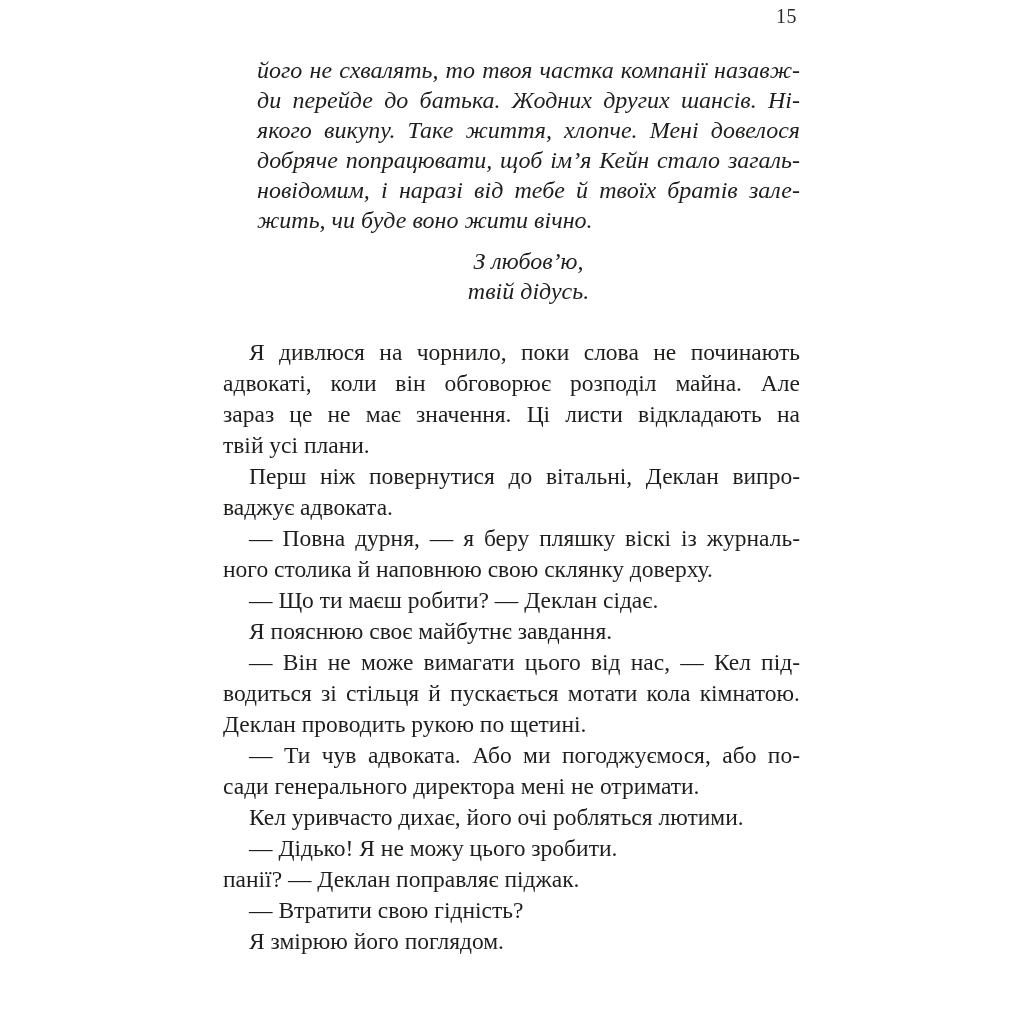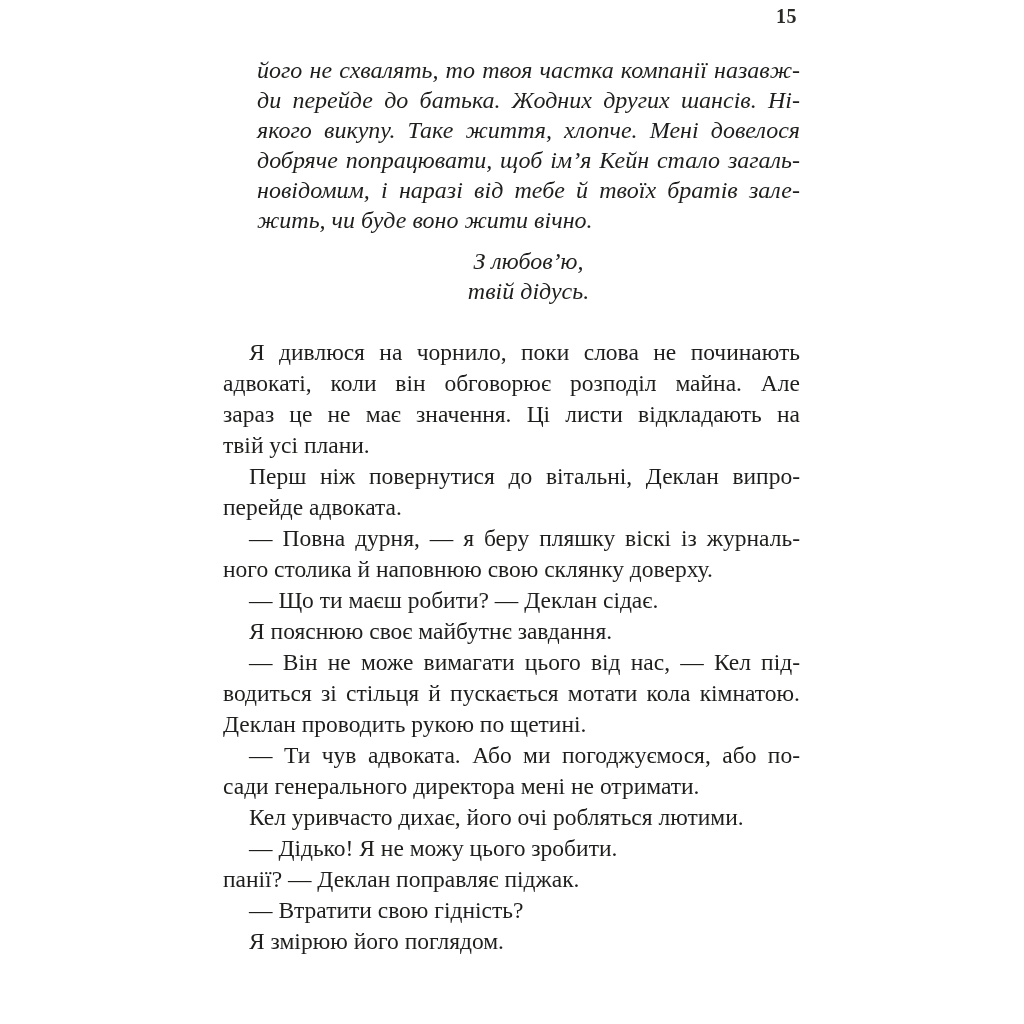--- a/index.html
+++ b/index.html
@@ -14,21 +14,20 @@
   }
   .pagenum {
     position: absolute;
     top: 5px;
     left: 223px;
     width: 574px;
     text-align: right;
     font-size: 20px;
     letter-spacing: 0.5px;
     color: #2a2a28;
-    font-weight: bold;
   }
   .letter {
     position: absolute;
     top: 55px;
     left: 257px;
     width: 543px;
     font-style: italic;
     font-size: 24px;
     line-height: 30px;
   }
@@ -76,21 +75,21 @@
       <div class="line">З любов’ю,</div>
       <div class="line">твій дідусь.</div>
     </div>
 
   <div class="bodytext">
       <div class="line j ind">Я дивлюся на чорнило, поки слова не починають</div>
       <div class="line j">адвокаті, коли він обговорює розподіл майна. Але</div>
       <div class="line j">зараз це не має значення. Ці листи відкладають на</div>
       <div class="line">твій усі плани.</div>
       <div class="line j ind">Перш ніж повернутися до вітальні, Деклан випро-</div>
-      <div class="line">перейде адвоката.</div>
+      <div class="line">ваджує адвоката.</div>
       <div class="line j ind">— Повна дурня, — я беру пляшку віскі із журналь-</div>
       <div class="line">ного столика й наповнюю свою склянку доверху.</div>
       <div class="line ind">— Що ти маєш робити? — Деклан сідає.</div>
       <div class="line ind">Я пояснюю своє майбутнє завдання.</div>
       <div class="line j ind">— Він не може вимагати цього від нас, — Кел під-</div>
       <div class="line j">водиться зі стільця й пускається мотати кола кімнатою.</div>
       <div class="line">Деклан проводить рукою по щетині.</div>
       <div class="line j ind">— Ти чув адвоката. Або ми погоджуємося, або по-</div>
       <div class="line">сади генерального директора мені не отримати.</div>
       <div class="line ind">Кел уривчасто дихає, його очі робляться лютими.</div>

